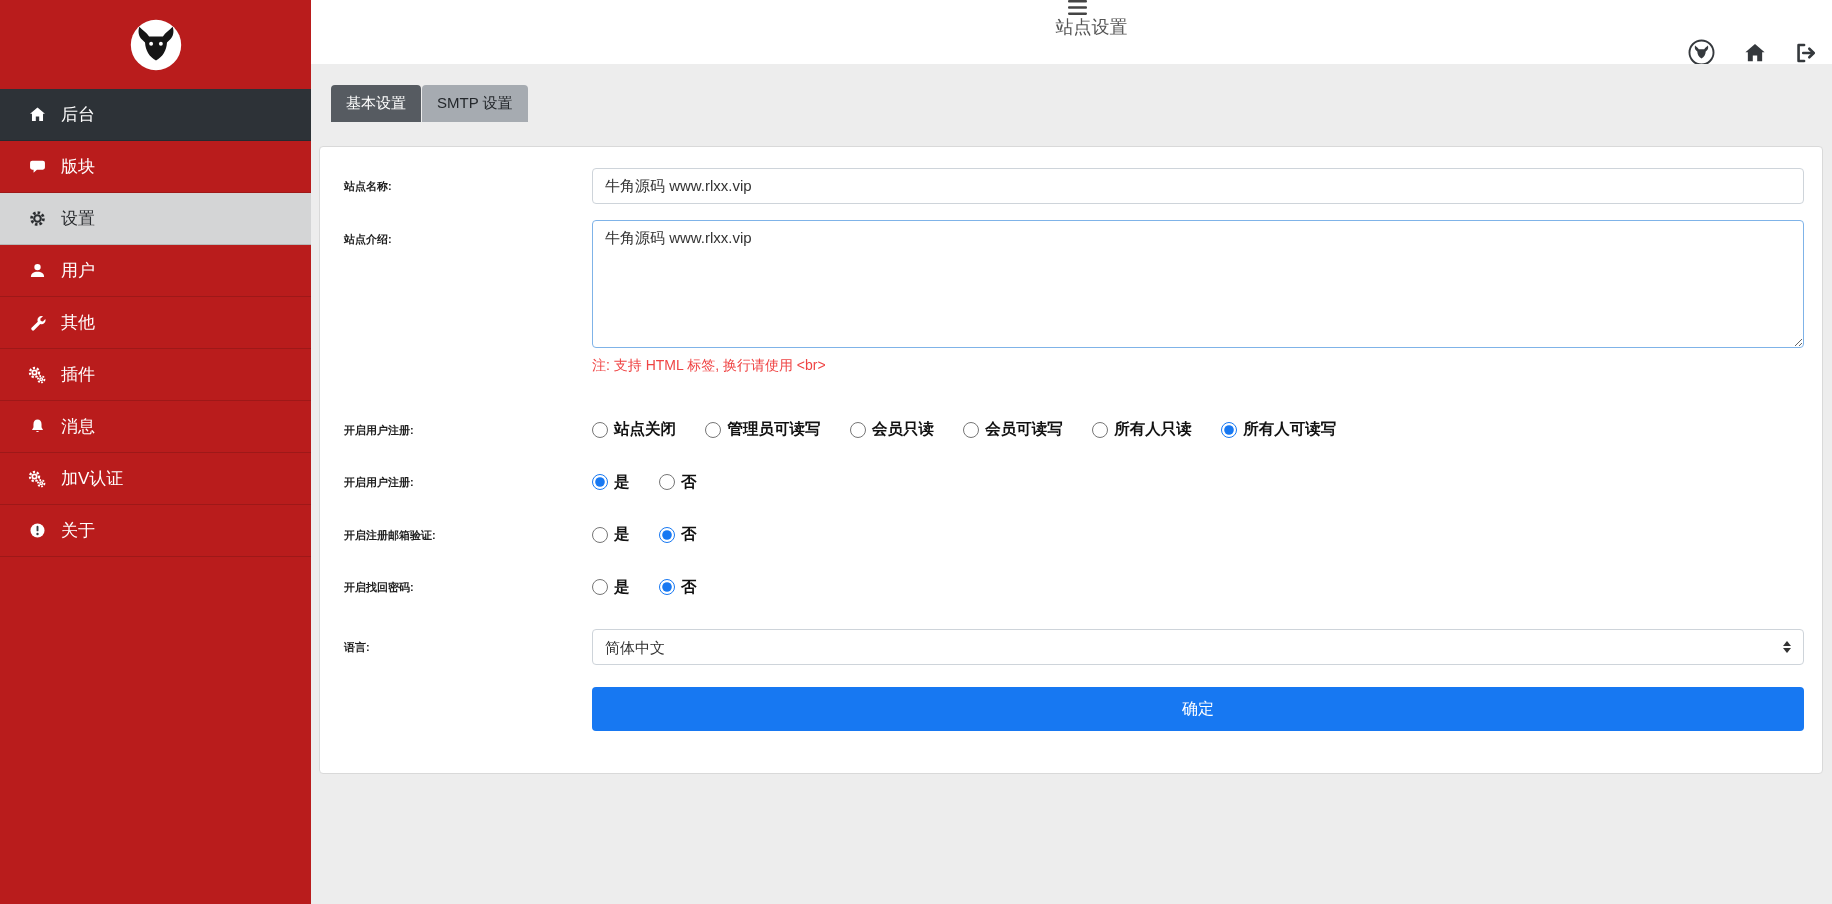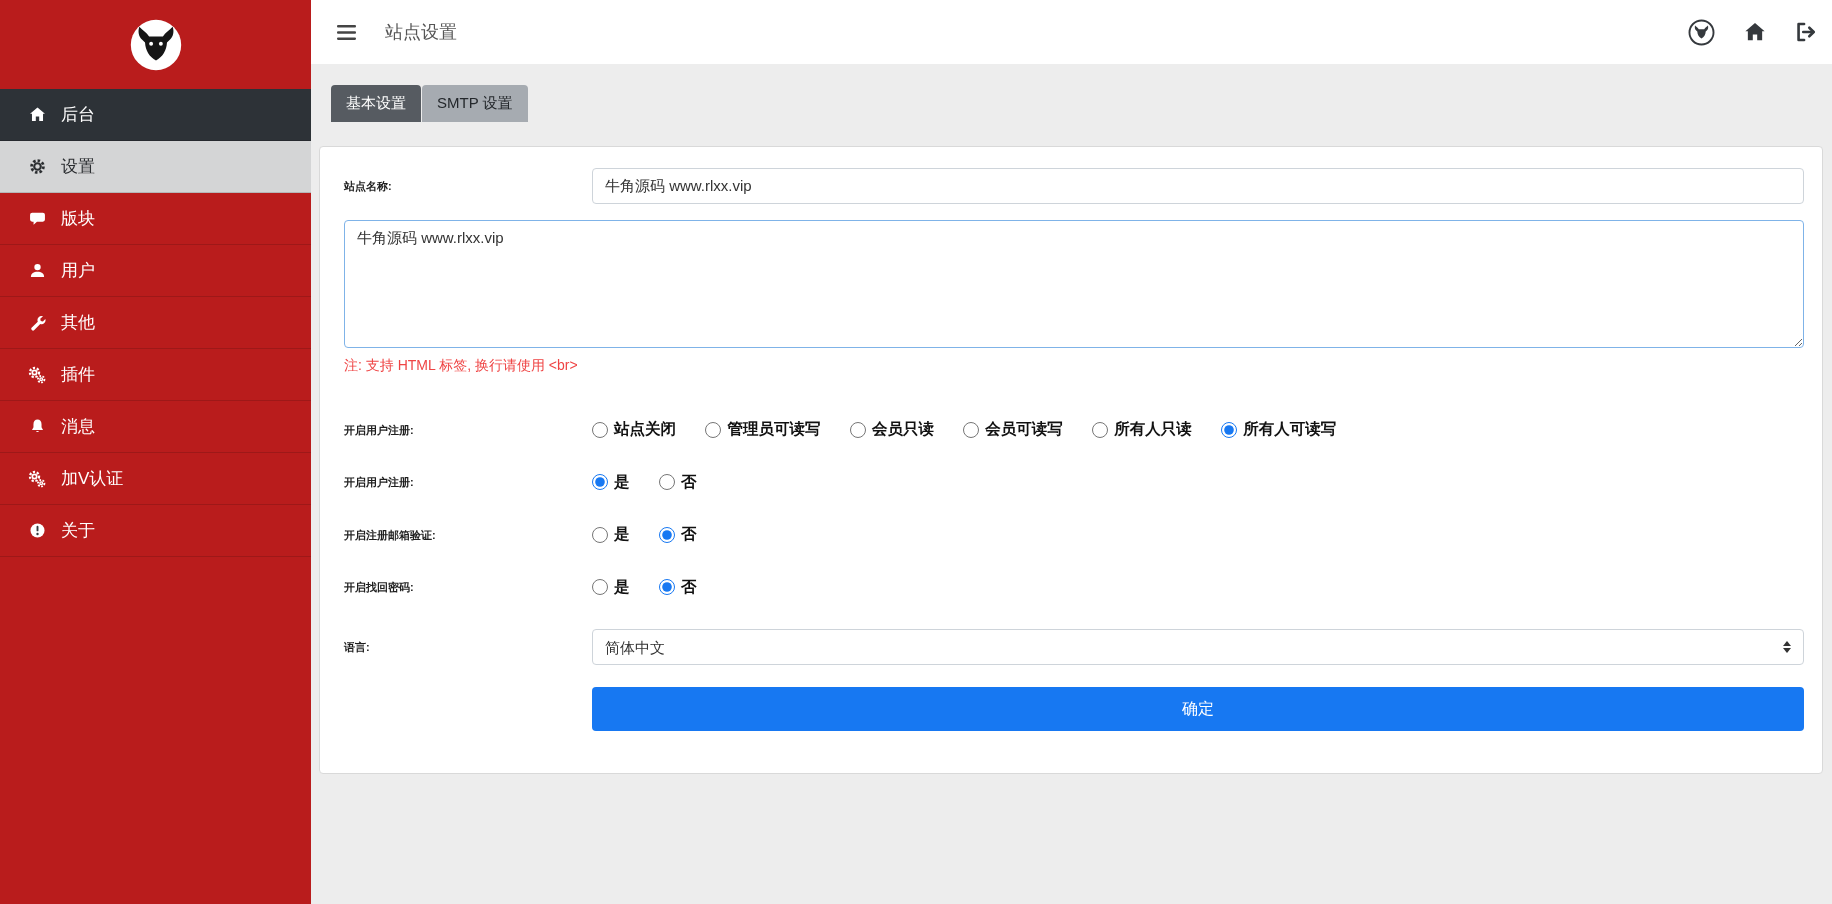--- a/index.html
+++ b/index.html
@@ -18,21 +18,21 @@
     display:flex; align-items:center; height:52px; padding-left:25px;
     font-size:17px; color:#fff; cursor:pointer;
     border-bottom:1px solid rgba(0,0,0,0.14);
   }
   .side-item .sicon { width:24px; display:flex; justify-content:center; margin-right:12px; }
   .side-item.first { background:#2d3237; }
   .side-item.active { background:#d4d5d6; color:#2b2e31; }
 
   
   .main { flex:1; display:flex; flex-direction:column; min-width:0; }
-  .topbar { height:64px; background:#fff; display:flex; align-items:center; padding:0 15px 0 26px; flex-shrink:0; }
+  .topbar { height:64px; background:#fff; display:flex; align-items:center; padding:0 15px 0 26px; flex-shrink:0;flex-direction:column; }
   .hamburger { display:flex; color:#444; cursor:pointer; }
   .topbar-title { margin-left:29px; font-size:18px; color:#555; }
   .topbar-right { margin-left:auto; display:flex; align-items:center; gap:29px; color:#35393d; }
   .tr-btn { display:flex; cursor:pointer; }
 
   .content { flex:1; background:#ededed; padding:21px 9px 14px 8px; overflow:hidden; }
 
   
   .tabs { display:flex; gap:1px; margin-left:12px; margin-bottom:24px; }
   .tab { padding:9px 15px; font-size:15px; border-radius:4px 4px 0 0; cursor:pointer; }
@@ -98,37 +98,37 @@
     <nav>
       <a class="side-item first">
         <span class="sicon">
           <svg width="17" height="17" viewBox="0 0 16 16">
               <path fill="currentColor" d="M8 1.5 L15 7.4 L13.2 7.4 L13.2 14 L9.6 14 L9.6 9.8 L6.4 9.8 L6.4 14 L2.8 14 L2.8 7.4 L1 7.4 Z"></path>
             </svg>
         </span>
         <span>后台</span>
       </a>
 
+      <a class="side-item">
+        <span class="sicon">
+          <svg width="17" height="17" viewBox="0 0 16 16">
+              <path fill="currentColor" d="M3 2.5 H13 A2 2 0 0 1 15 4.5 V9 A2 2 0 0 1 13 11 H7.5 L4.3 13.8 V11 H3 A2 2 0 0 1 1 9 V4.5 A2 2 0 0 1 3 2.5 Z"></path>
+            </svg>
+        </span>
+        <span>版块</span>
+      </a>
+
       <a class="side-item active">
         <span class="sicon">
           <svg width="17" height="17" viewBox="0 0 16 16">
               <circle cx="8" cy="8" r="5.6" fill="none" stroke="currentColor" stroke-width="2.6" stroke-dasharray="2.4 1.9"></circle>
               <circle cx="8" cy="8" r="3.1" fill="none" stroke="currentColor" stroke-width="2"></circle>
             </svg>
         </span>
         <span>设置</span>
-      </a>
-
-      <a class="side-item">
-        <span class="sicon">
-          <svg width="17" height="17" viewBox="0 0 16 16">
-              <path fill="currentColor" d="M3 2.5 H13 A2 2 0 0 1 15 4.5 V9 A2 2 0 0 1 13 11 H7.5 L4.3 13.8 V11 H3 A2 2 0 0 1 1 9 V4.5 A2 2 0 0 1 3 2.5 Z"></path>
-            </svg>
-        </span>
-        <span>版块</span>
       </a>
 
 
       <a class="side-item">
         <span class="sicon">
           <svg width="17" height="17" viewBox="0 0 16 16">
               <circle cx="8" cy="4.8" r="3" fill="currentColor"></circle>
               <path fill="currentColor" d="M1.8 14 C1.8 10.8 4.4 9.2 8 9.2 C11.6 9.2 14.2 10.8 14.2 14 Z"></path>
             </svg>
         </span>
@@ -245,20 +245,21 @@
       <div class="card">
 
         <div class="frow mb16">
           <label class="flabel">站点名称:</label>
           <div class="fctrl">
             <input class="text-input" type="text" value="牛角源码 www.rlxx.vip" style="">
           </div>
         </div>
 
         <div class="frow top mb44">
+          <label class="flabel">站点介绍:</label>
           <div class="fctrl">
             <textarea class="intro-textarea" autofocus="" style="">牛角源码 www.rlxx.vip</textarea>
             <div class="hint">注: 支持 HTML 标签, 换行请使用 &lt;br&gt;</div>
           </div>
         </div>
 
         <div class="frow mb30">
           <label class="flabel">开启用户注册:</label>
           <div class="fctrl">
             <label class="radio-opt">

